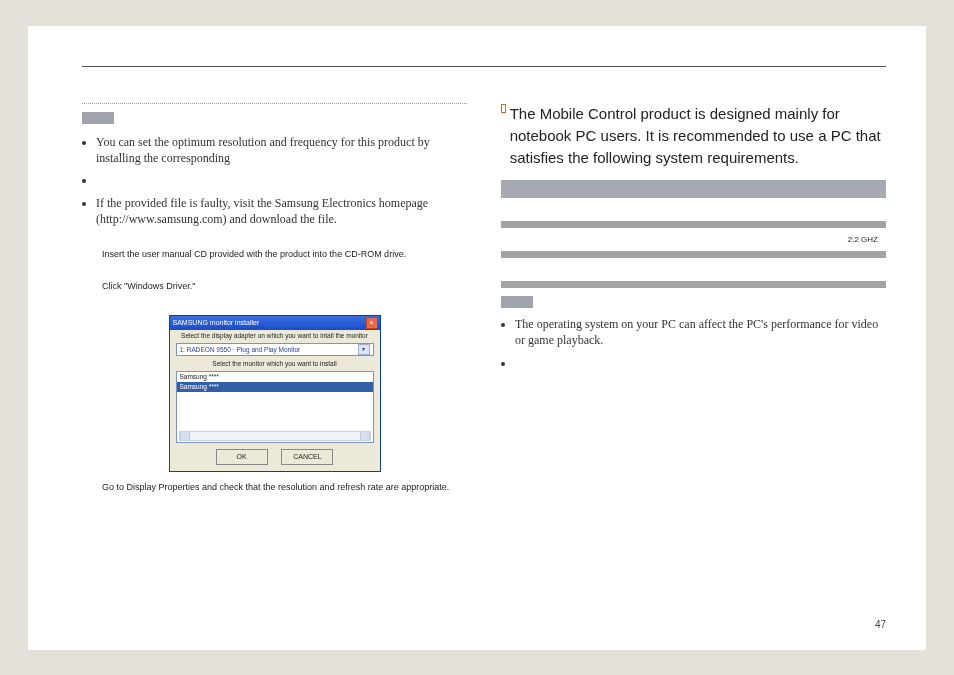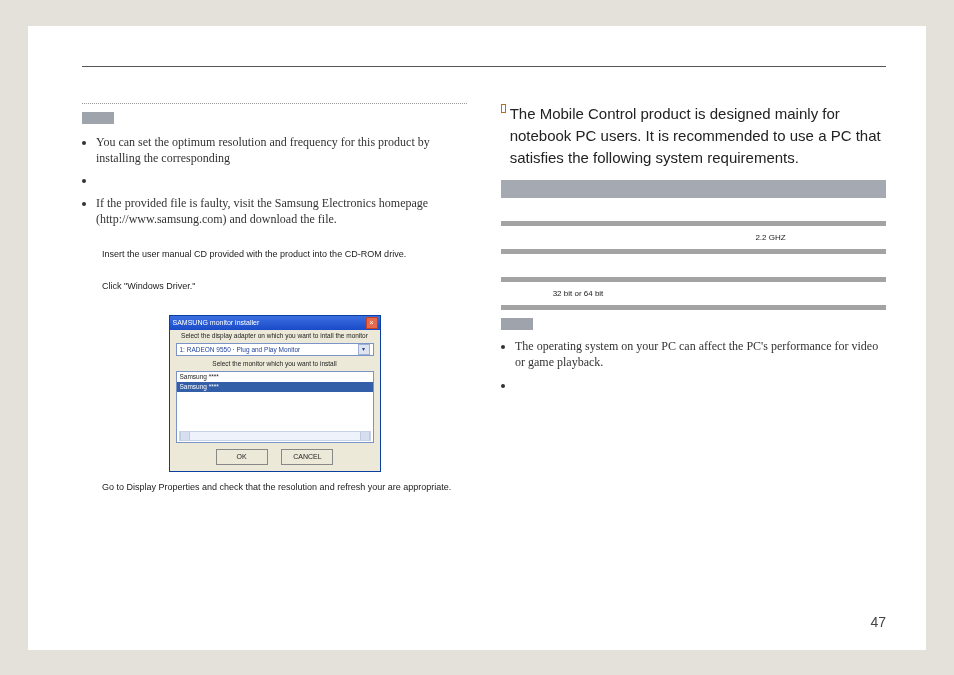--- a/index.html
+++ b/index.html
@@ -167,39 +167,39 @@
   .intro2 { font-size: 15px; line-height: 1.45; margin: 0 0 14px 14px; }
   .sys-table {
     width: 100%;
     border-collapse: collapse;
   }
   .sys-table th {
     background: #a5a9b1;
     height: 16px;
   }
   .sys-table td {
-    border-bottom: 5px solid #a3a3a3;
+    border-bottom: 7px solid #a3a3a3;
     padding: 5px 8px;
     font-size: 8px;
-    text-align: center;
+    text-align: right;
     height: 13px;
   }
   .sys-table td.label { width: 40%; }
   .tag2 {
     display: inline-block;
     width: 32px;
     height: 12px;
     background: #9fa4ac;
     margin: 8px 0 6px 0;
   }
   .page-num {
     position: absolute;
     right: 40px;
     bottom: 20px;
-    font-size: 14px;
+    font-size: 10px;
     color: #444;
   }
 </style>
 </head>
 <body>
 
 <div class="page">
   <div class="top-rule"></div>
 
   <div class="cols">
@@ -236,21 +236,21 @@
               <span></span>
               <span></span>
             </div>
         </div>
         <div class="btnrow">
           <span class="btn">OK</span>
           <span class="btn">CANCEL</span>
         </div>
       </div>
 
-      <div class="caption">Go to Display Properties and check that the resolution and refresh your are appropriate.</div>
+      <div class="caption">Go to Display Properties and check that the resolution and refresh rate are appropriate.</div>
     </div>
 
     <div class="col">
       <div style="display:flex; margin-bottom:12px;">
         <span class="legend-dot"></span>
         <span class="intro2" style="margin:0;">The Mobile Control product is designed mainly for notebook PC users. It is recommended to use a PC that satisfies the following system requirements.</span>
       </div>
 
       <table class="sys-table">
         <tbody>
@@ -261,24 +261,20 @@
         <tr>
           <td class="label"></td>
           <td></td>
         </tr>
         <tr>
           <td class="label"></td>
           <td>2.2 GHZ</td>
         </tr>
         <tr>
           <td class="label"></td>
-          <td></td>
-        </tr>
-        <tr>
-          <td class="label">32 bit or 64 bit</td>
           <td></td>
         </tr>
       </tbody>
         </table>
 
       <span class="tag2"></span>
       <ul class="bullet-list">
         <li>The operating system on your PC can affect the PC's performance for video or game playback.</li>
         <li></li>
       </ul>

